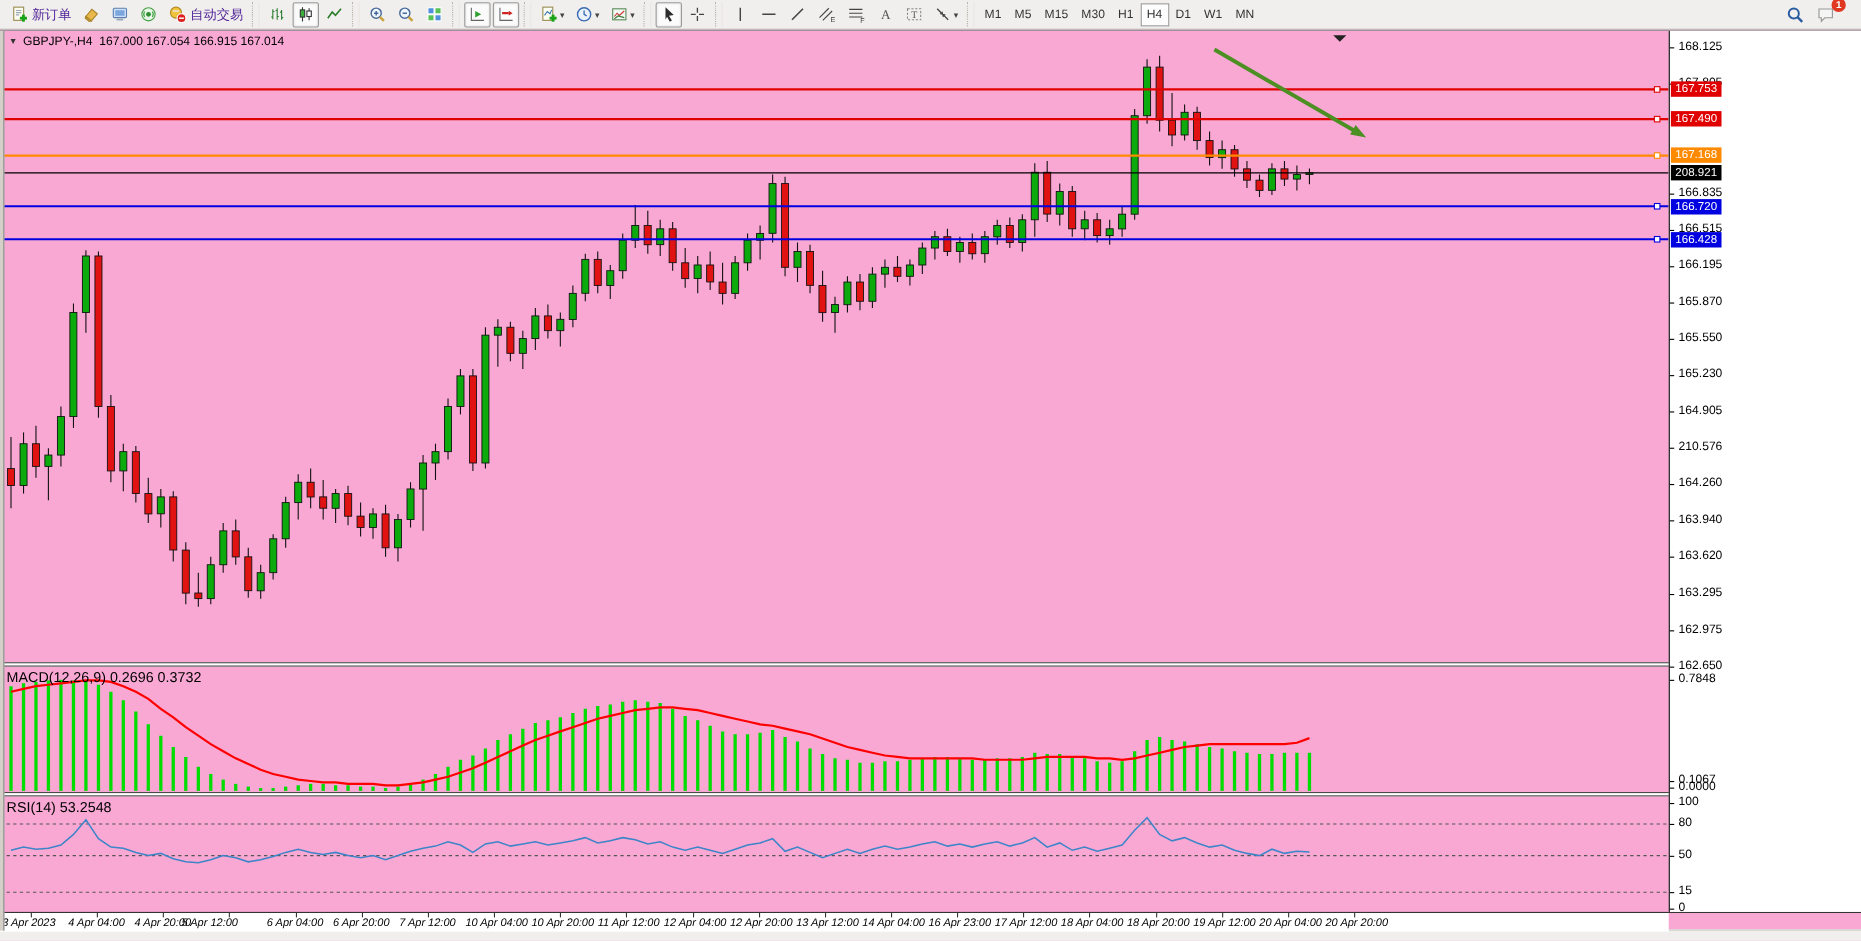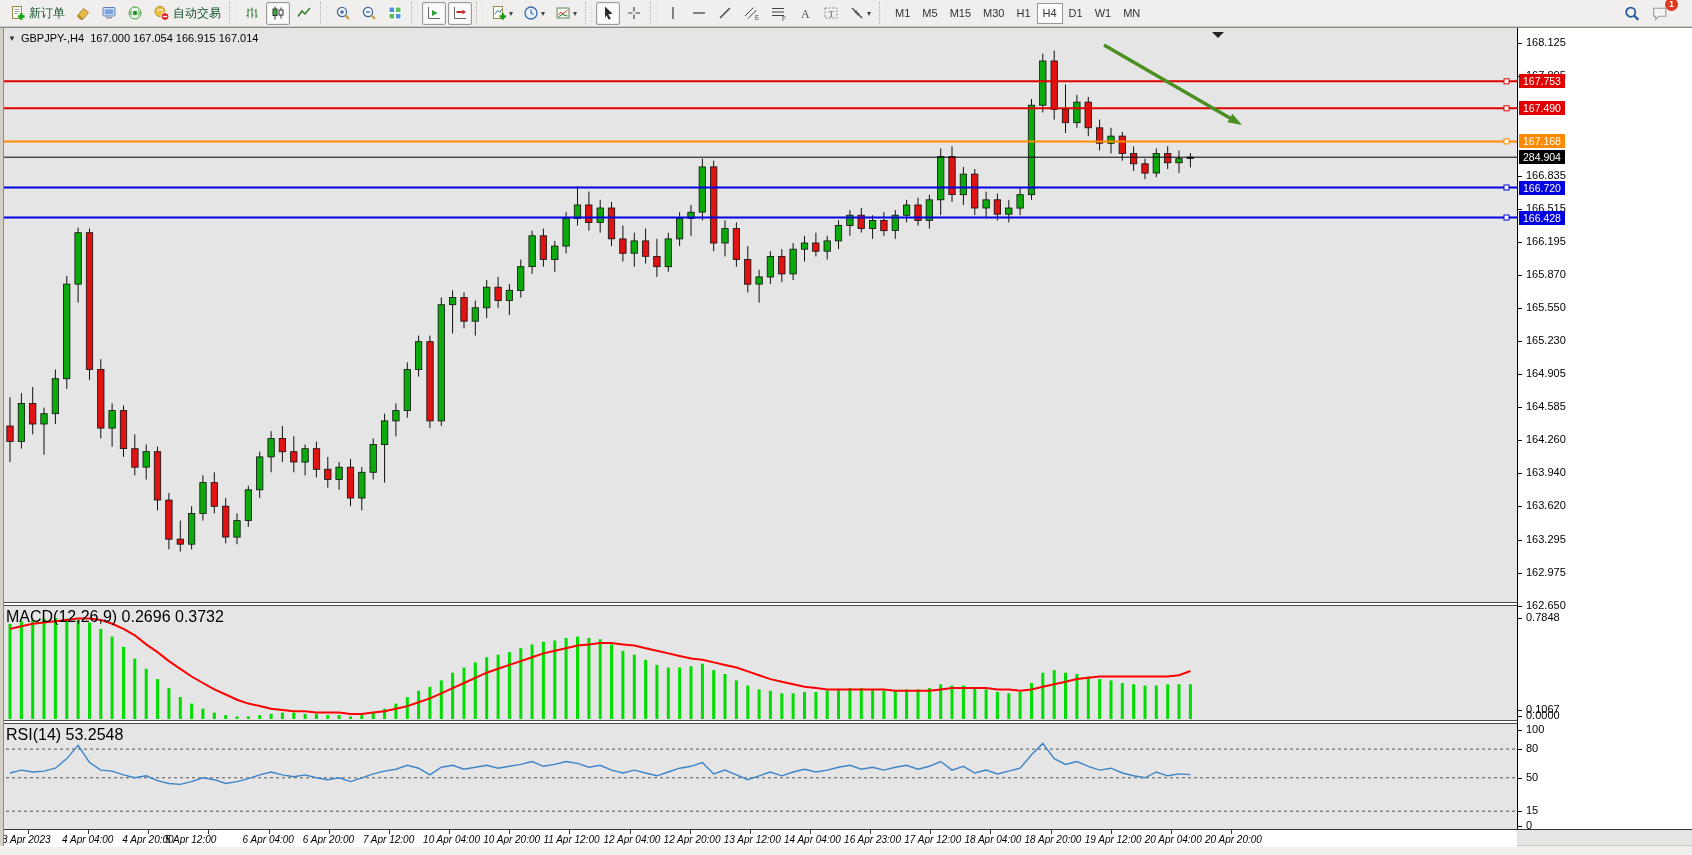--- a/index.html
+++ b/index.html
@@ -3,40 +3,40 @@
 <meta charset="utf-8">
 <style>
   html,body{margin:0;padding:0;background:#e8e8e8;}
   *{box-sizing:border-box;}
   .app{position:relative;width:1692px;height:855px;background:#fff;font-family:"Liberation Sans",sans-serif;overflow:hidden;}
   
   .toolbar{position:absolute;left:0;top:0;width:1692px;height:27px;background:#f0efed;border-bottom:1px solid #c9c7c2;display:flex;align-items:center;padding:0 4px;}
   .tbtn{display:inline-flex;align-items:center;height:23px;padding:0 3px;margin:0 1px;border:1px solid transparent;border-radius:2px;cursor:default;}
   .tbtn.sel{border:1px solid #9a9a9a;background:#fbfbfb;box-shadow:inset 0 0 2px #ccc;}
   .tbtn svg{display:block;}
-  .tlabel{font-size:12px;color:#14532d;margin-left:3px;white-space:nowrap;}
+  .tlabel{font-size:12px;color:#4c1d95;margin-left:3px;white-space:nowrap;}
   .caret{font-size:8px;color:#444;margin-left:2px;}
   .sep{width:7px;height:22px;margin:0 3px;border-left:1px dotted #b5b2aa;border-right:1px solid #e8e6e2;}
   .tf{font-size:11px;color:#333;padding:0 5px;height:21px;display:inline-flex;align-items:center;border:1px solid transparent;margin:0;}
   .tf.sel{border:1px solid #999;background:#fdfdfd;}
   .tb-right{margin-left:auto;display:flex;align-items:center;margin-right:14px;}
   .badge{position:absolute;right:-6px;top:-5px;background:#e03820;color:#fff;font-size:9px;font-weight:bold;border-radius:8px;min-width:13px;height:13px;line-height:13px;text-align:center;padding:0 2px;}
   
-  .chart-window{position:absolute;left:0;top:27px;width:1692px;height:818px;background:#e5e5e5;border-top:1px solid #8a8a8a;}
+  .chart-window{position:absolute;left:0;top:27px;width:1692px;height:818px;background:#f9a8d4;border-top:1px solid #8a8a8a;}
   .frame-strip{position:absolute;left:0;top:0;width:4px;height:818px;background:#d4d0c8;border-right:1px solid #8a8a8a;z-index:6;}
   svg.pane{position:absolute;left:0;background:transparent;}
   #main-svg{top:1px;}
   #macd-svg{top:577px;}
   #rsi-svg{top:695px;}
   .pane-sep{position:absolute;left:0;width:1692px;height:4px;background:#fff;border-top:1px solid #4a4a4a;border-bottom:1px solid #4a4a4a;z-index:5;}
   #sep1{top:574px;} #sep2{top:692px;}
   #axis-sep{position:absolute;left:0;top:801px;width:1692px;height:1px;background:#333;z-index:5;}
   .chart-title{position:absolute;left:8px;top:4px;font-size:11px;color:#000;z-index:8;white-space:nowrap;}
   .chart-title .arrow{font-size:8px;color:#333;margin-right:5px;vertical-align:1px;cursor:pointer;}
-  .pane-label{position:absolute;left:6px;font-size:16px;color:#000;z-index:8;white-space:nowrap;}
+  .pane-label{position:absolute;left:6px;font-size:13px;color:#000;z-index:8;white-space:nowrap;}
   #macd-label-box{top:580px;} #rsi-label-box{top:698px;}
   
   #price-axis{position:absolute;left:1517px;top:0;width:175px;height:801px;background:#fff;border-left:1px solid #000;z-index:7;}
   .atick{position:absolute;left:0;width:4px;height:1px;background:#000;}
   .alabel{position:absolute;left:8px;font-size:11px;color:#000;white-space:nowrap;}
   .atag{position:absolute;left:1px;height:14px;line-height:14px;font-size:10.5px;color:#fff;padding:0 4px;white-space:nowrap;z-index:9;}
   
   #time-axis{position:absolute;left:0;top:802px;width:1517px;height:17px;background:#fff;z-index:6;font-style:italic;}
   .ttick{position:absolute;top:0;width:1px;height:4px;background:#333;}
   .tlab{position:absolute;top:4px;font-size:10px;color:#000;white-space:nowrap;}
@@ -693,21 +693,21 @@
         <div class="alabel" style="top:206.5px">166.195</div>
         <div class="atick" style="top:246.9px"></div>
         <div class="alabel" style="top:239.9px">165.870</div>
         <div class="atick" style="top:279.8px"></div>
         <div class="alabel" style="top:272.8px">165.550</div>
         <div class="atick" style="top:312.7px"></div>
         <div class="alabel" style="top:305.7px">165.230</div>
         <div class="atick" style="top:346.1px"></div>
         <div class="alabel" style="top:339.1px">164.905</div>
         <div class="atick" style="top:379.0px"></div>
-        <div class="alabel" style="top:372.0px">164.585</div>
+        <div class="alabel" style="top:372.0px">210.576</div>
         <div class="atick" style="top:412.4px"></div>
         <div class="alabel" style="top:405.4px">164.260</div>
         <div class="atick" style="top:445.3px"></div>
         <div class="alabel" style="top:438.3px">163.940</div>
         <div class="atick" style="top:478.2px"></div>
         <div class="alabel" style="top:471.2px">163.620</div>
         <div class="atick" style="top:511.7px"></div>
         <div class="alabel" style="top:504.7px">163.295</div>
         <div class="atick" style="top:544.6px"></div>
         <div class="alabel" style="top:537.6px">162.975</div>
@@ -727,20 +727,20 @@
         <div class="alabel" style="top:742.8px">50</div>
         <div class="atick" style="top:783.2px"></div>
         <div class="alabel" style="top:776.2px">15</div>
         <div class="atick" style="top:797.5px"></div>
         <div class="alabel" style="top:790.5px">0</div>
         <div class="atag" style="top:46.3px;background:#e00000">167.753</div>
         <div class="atag" style="top:73.3px;background:#e00000">167.490</div>
         <div class="atag" style="top:106.4px;background:#ff8a00">167.168</div>
         <div class="atag" style="top:152.5px;background:#0000e0">166.720</div>
         <div class="atag" style="top:182.5px;background:#0000e0">166.428</div>
-        <div class="atag" style="top:122.2px;background:#000000">284.904</div>
+        <div class="atag" style="top:122.2px;background:#000000">208.921</div>
       </div>
 
     <div class="frame-strip"></div>
   </div>
 
   <div class="status-bar"></div>
 </div>
 
 </body></html>

